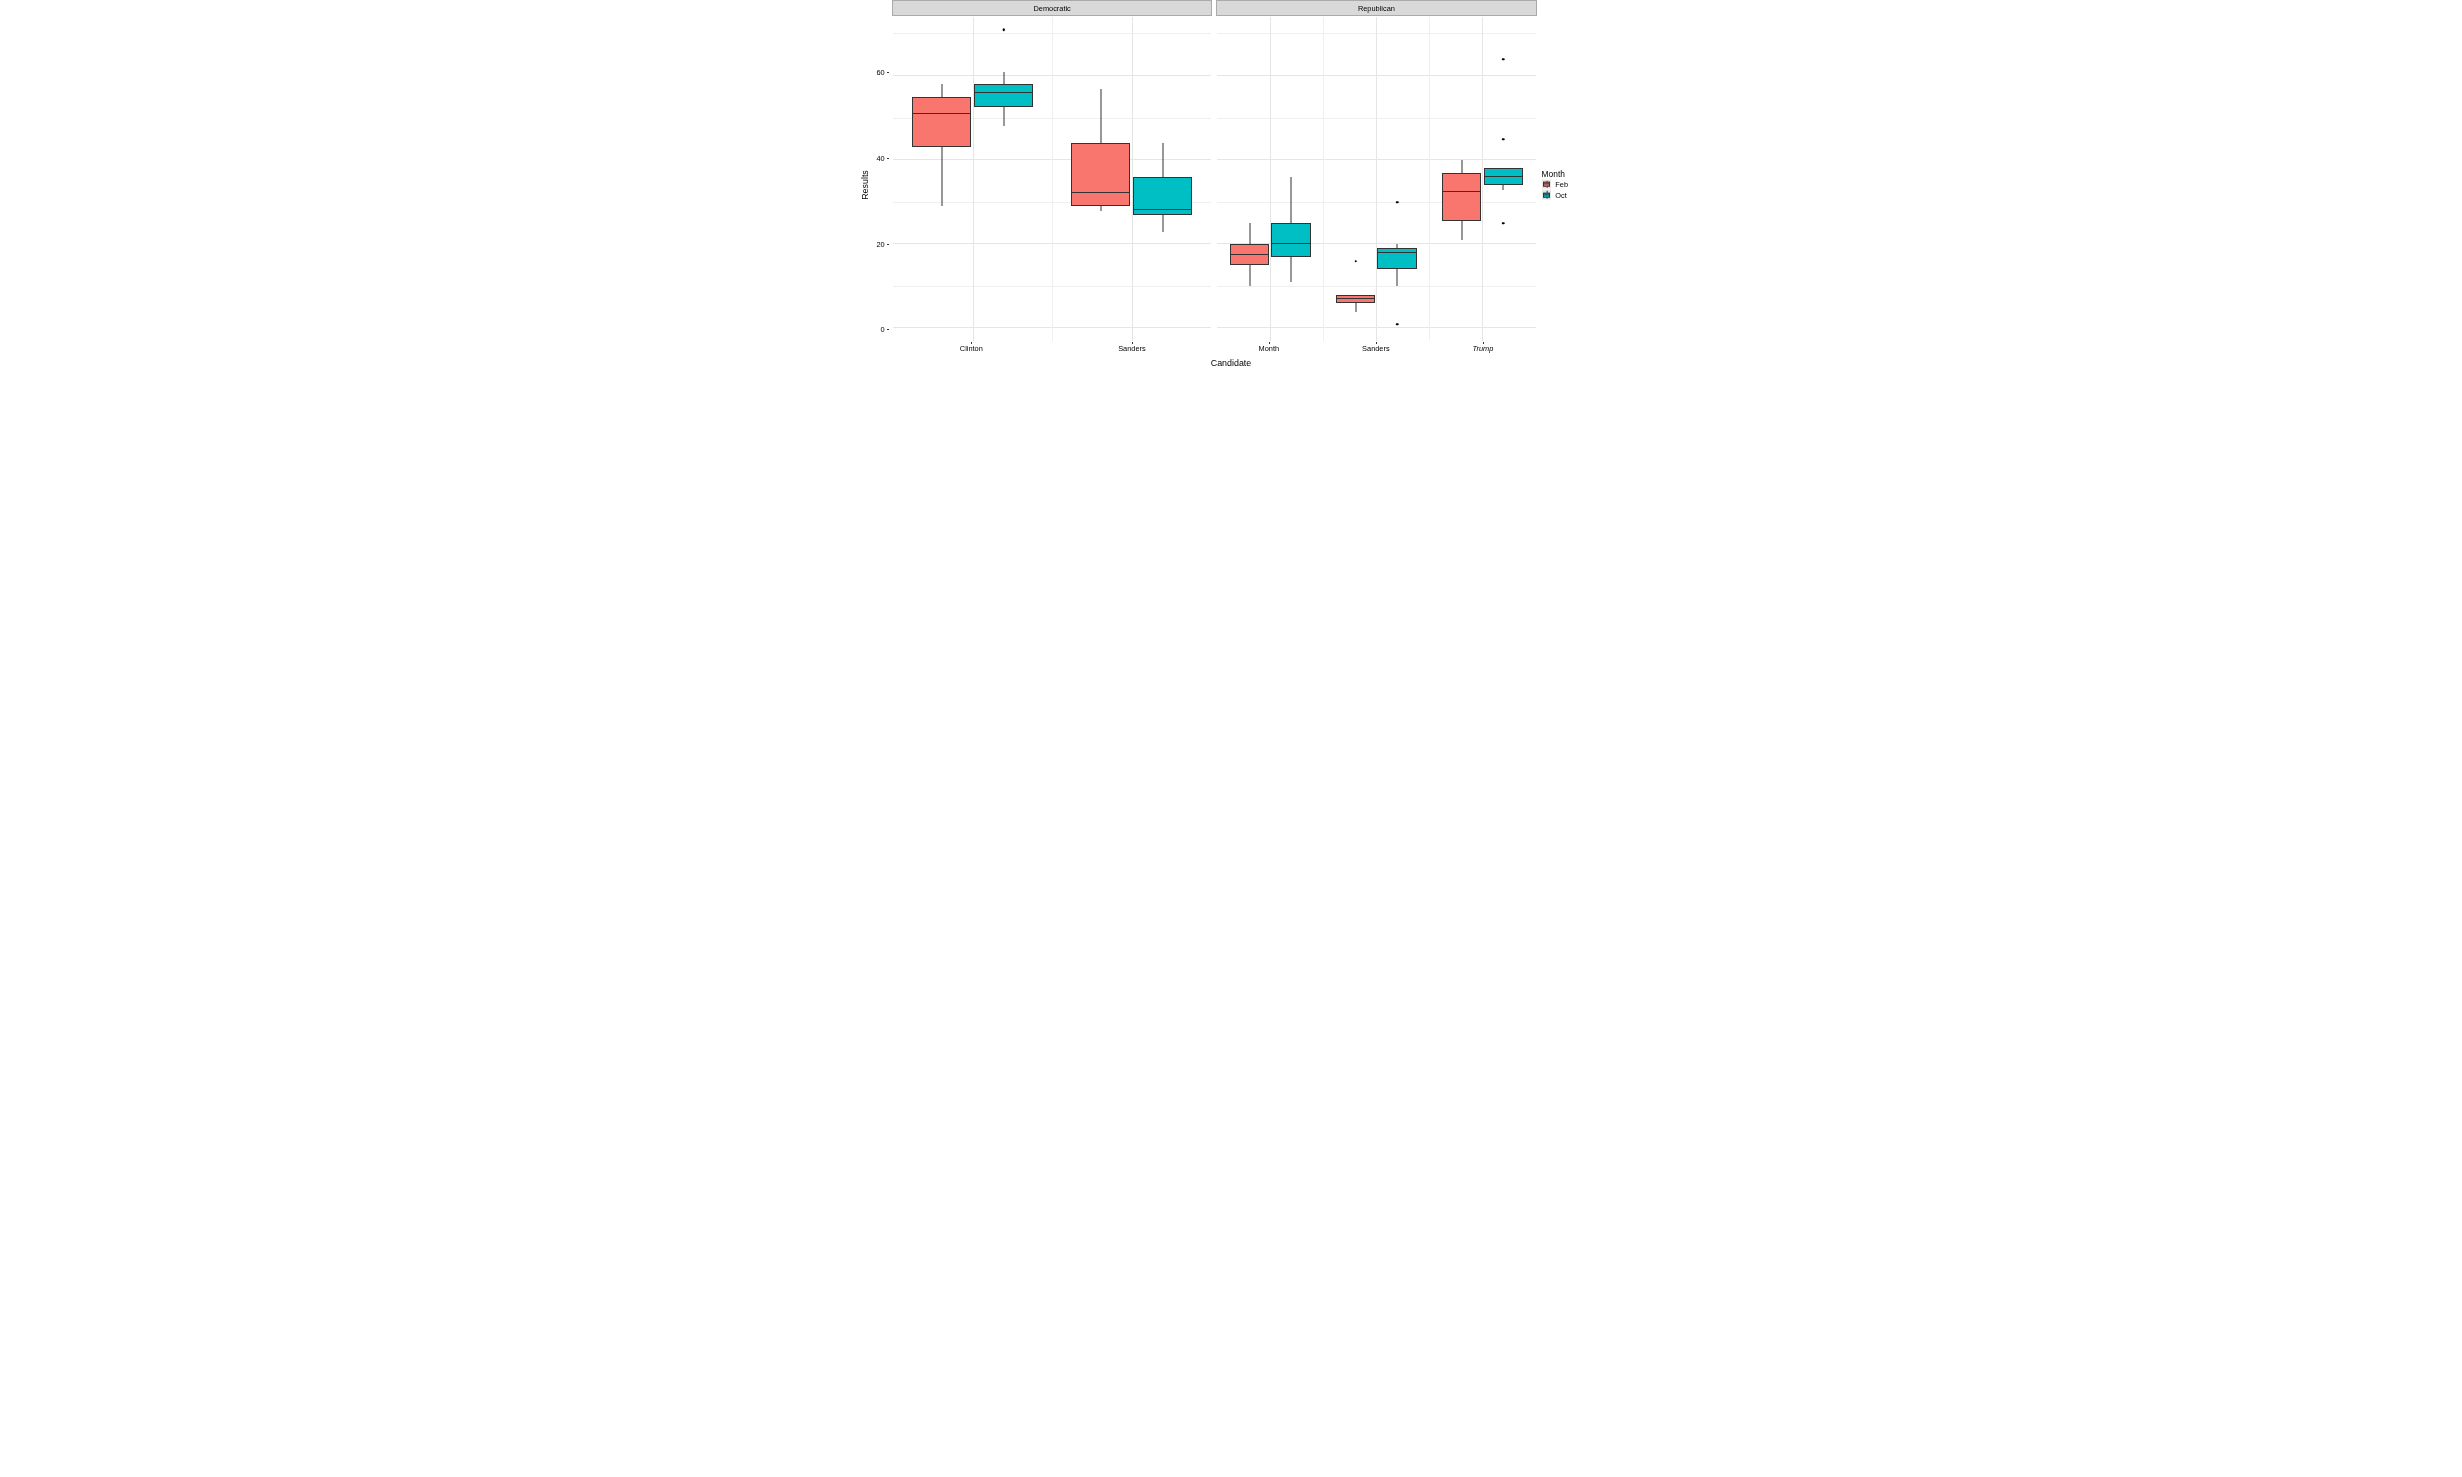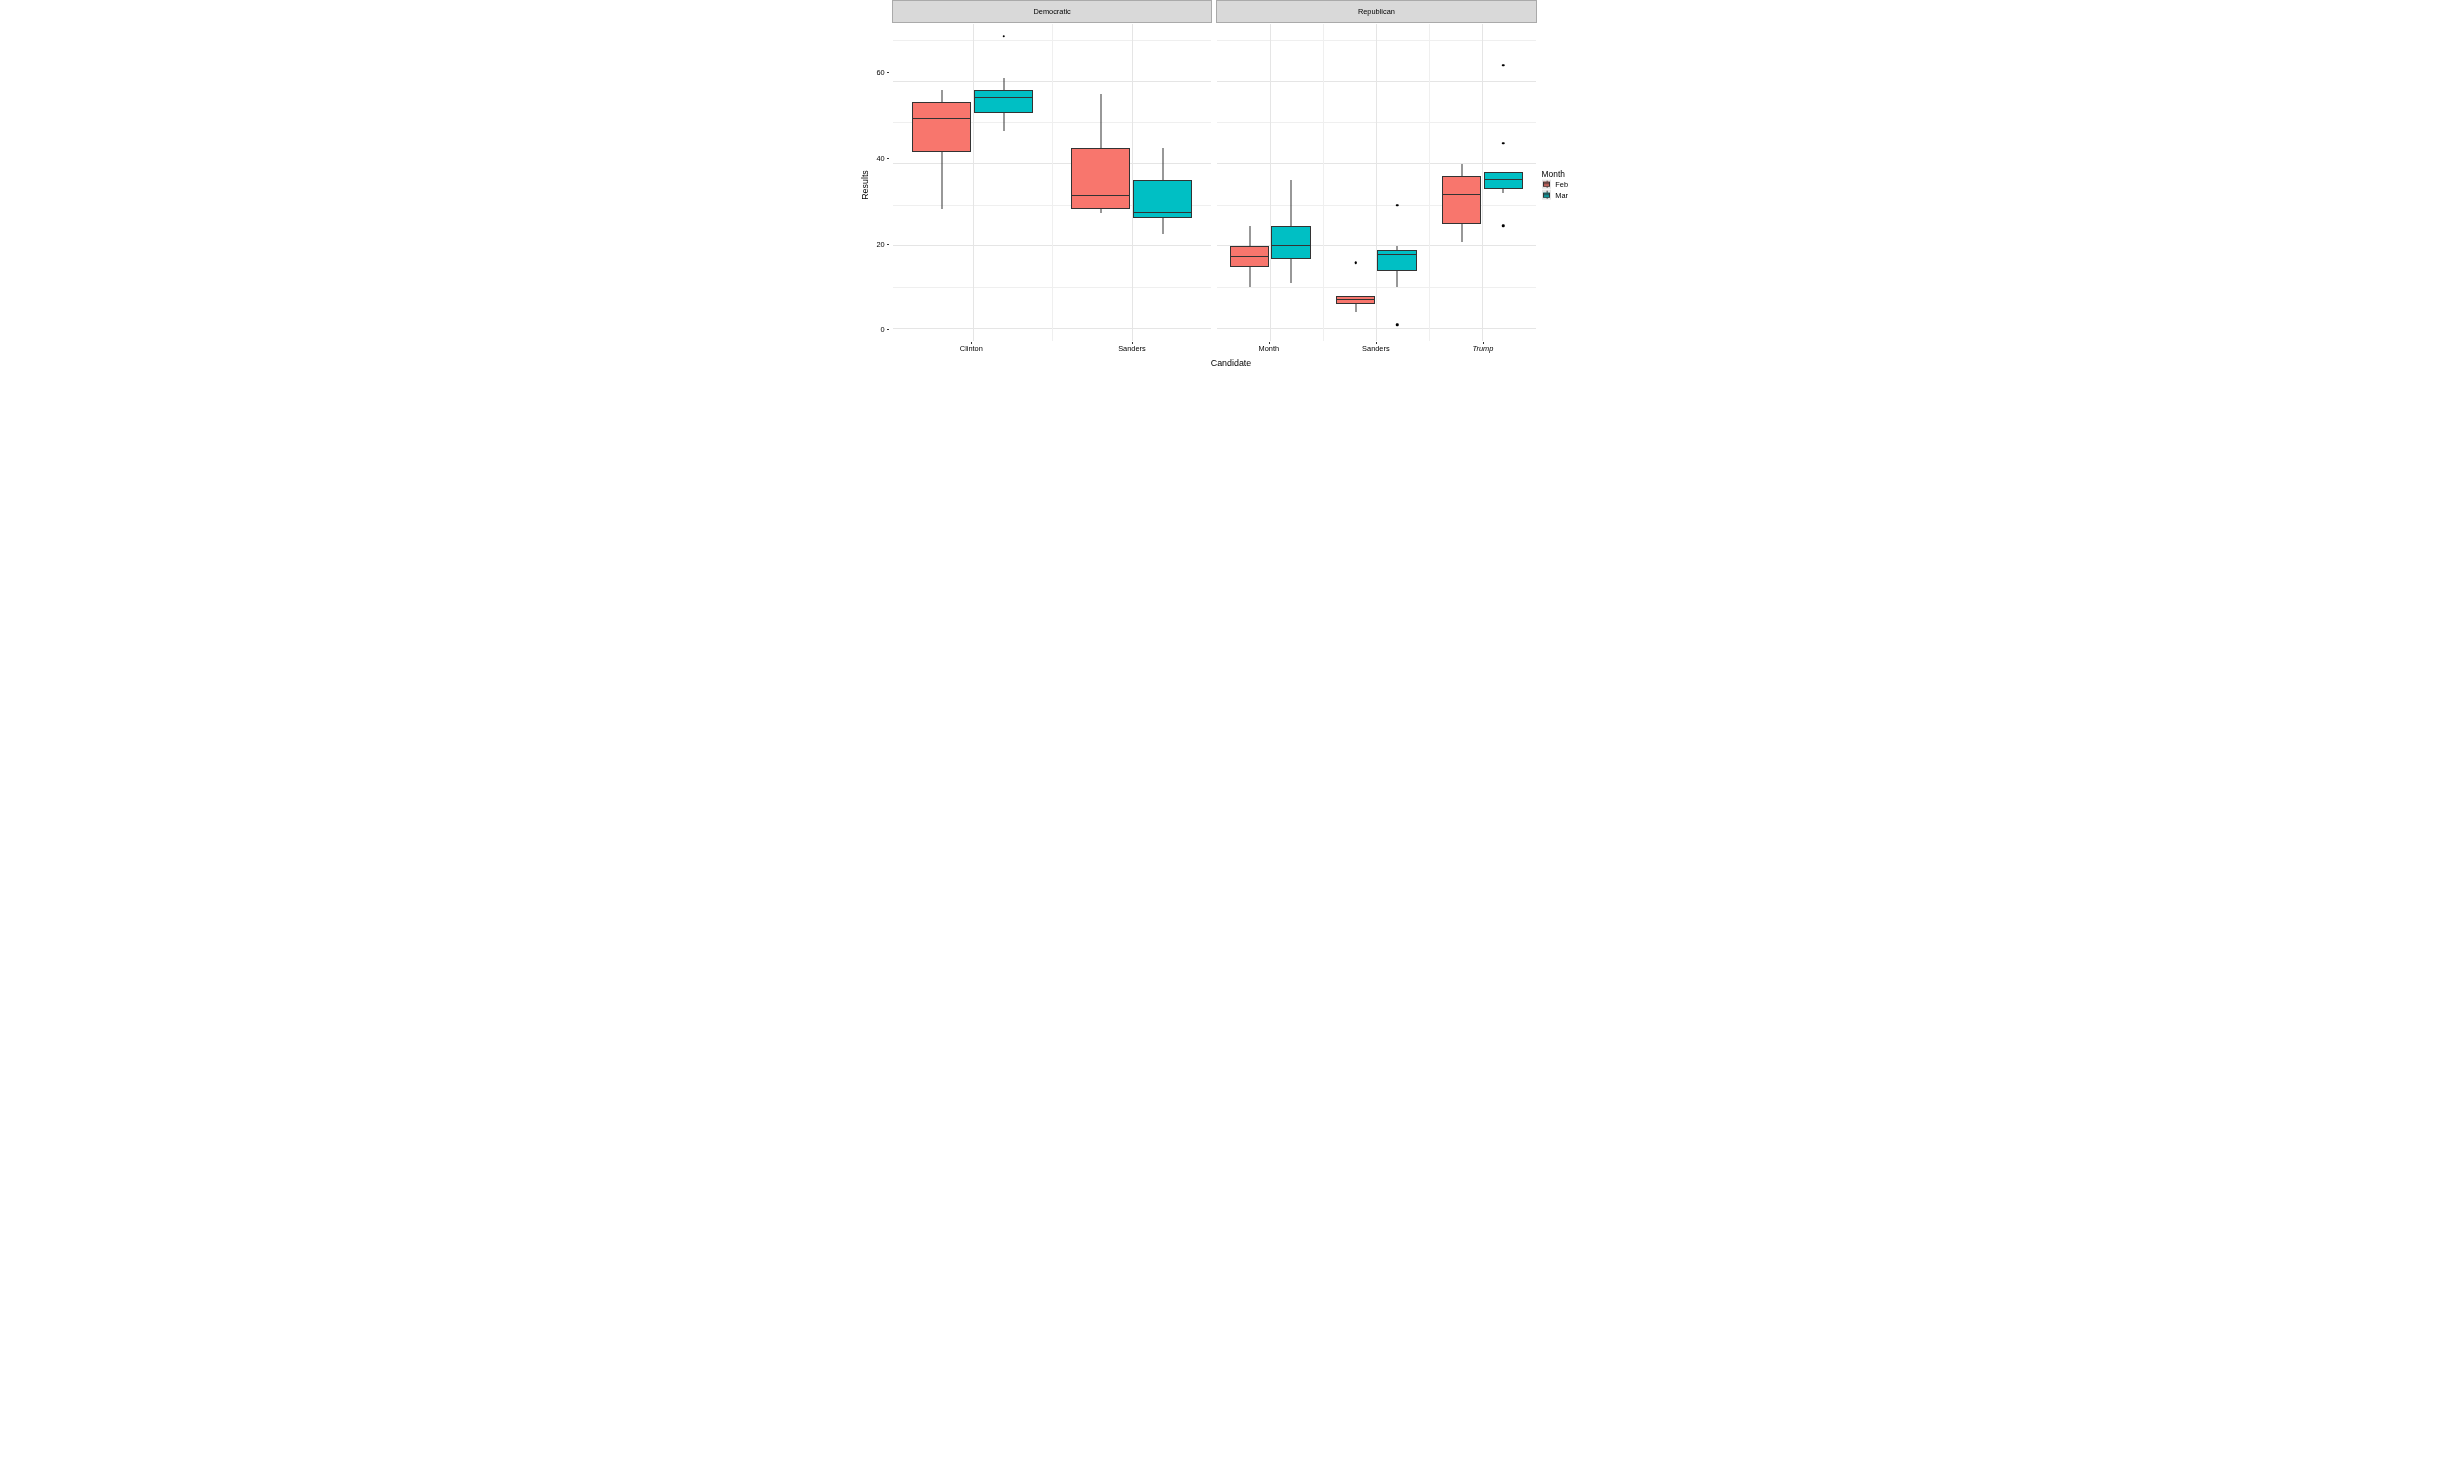--- a/index.html
+++ b/index.html
@@ -50,21 +50,21 @@
   }
   .panel {
     flex: 1 1 0;
     display: flex;
     flex-direction: column;
     border-left: 0.5px solid rgba(0,0,0,0);
   }
   .panel-strip {
     background: #d9d9d9;
     border: 0.5px solid #aaaaaa;
-    height: 23px;
+    height: 16px;
     display: flex;
     align-items: center;
     justify-content: center;
     font-size: 7.4px;
     box-sizing: border-box;
   }
   .panel-body {
     position: relative;
     flex: 1 1 auto;
     border: 0.5px solid rgba(0,0,0,0);
@@ -332,18 +332,18 @@
           <span class="keyv"></span>
           <span class="keybox"></span>
         </div>
       <span>Feb</span>
     </div>
     <div class="legend-item">
       <div class="legend-key mar">
           <span class="keyv"></span>
           <span class="keybox"></span>
         </div>
-      <span>Mar</span>
+      <span>Oct</span>
     </div>
   </div>
 
 </div>
 
 
 </body></html>

